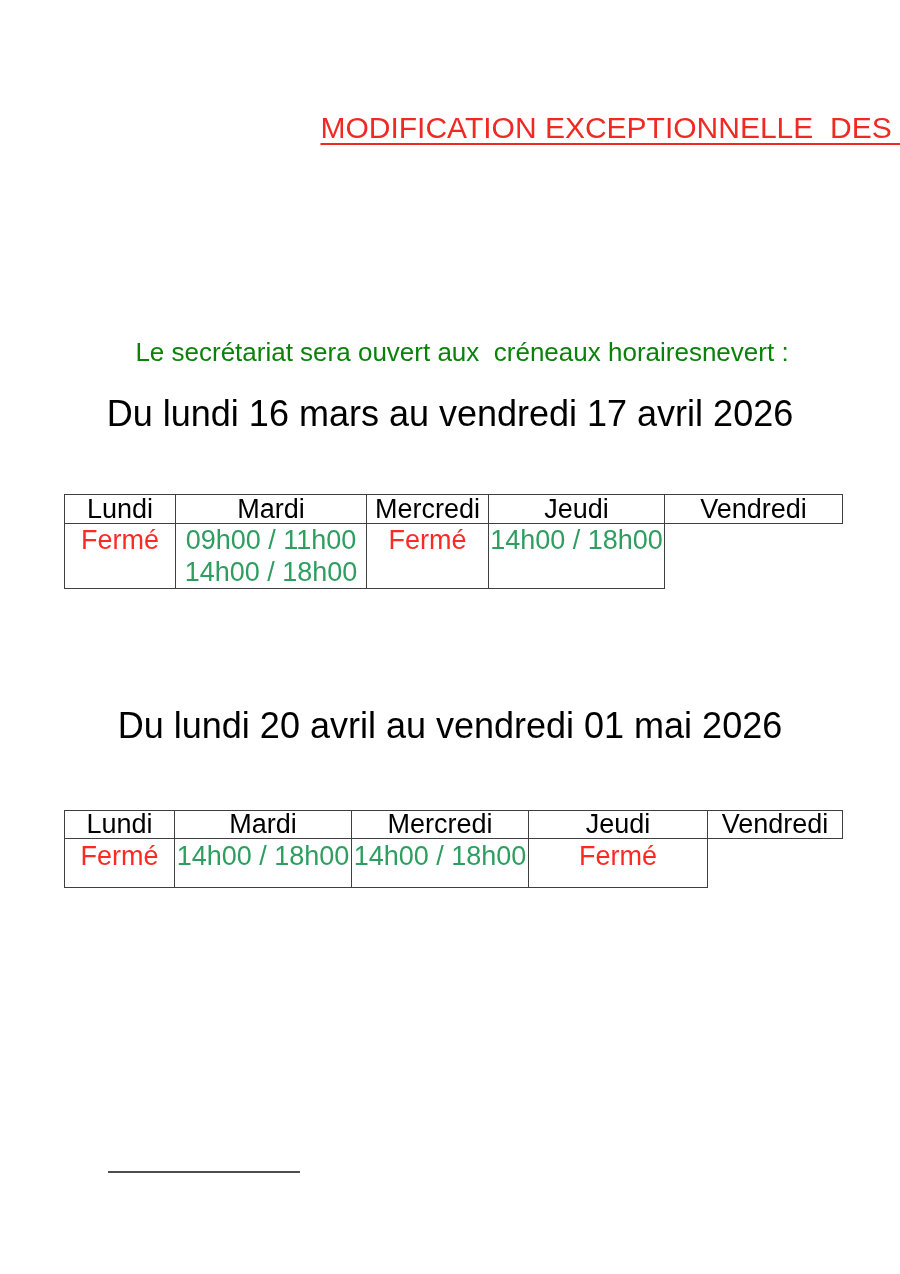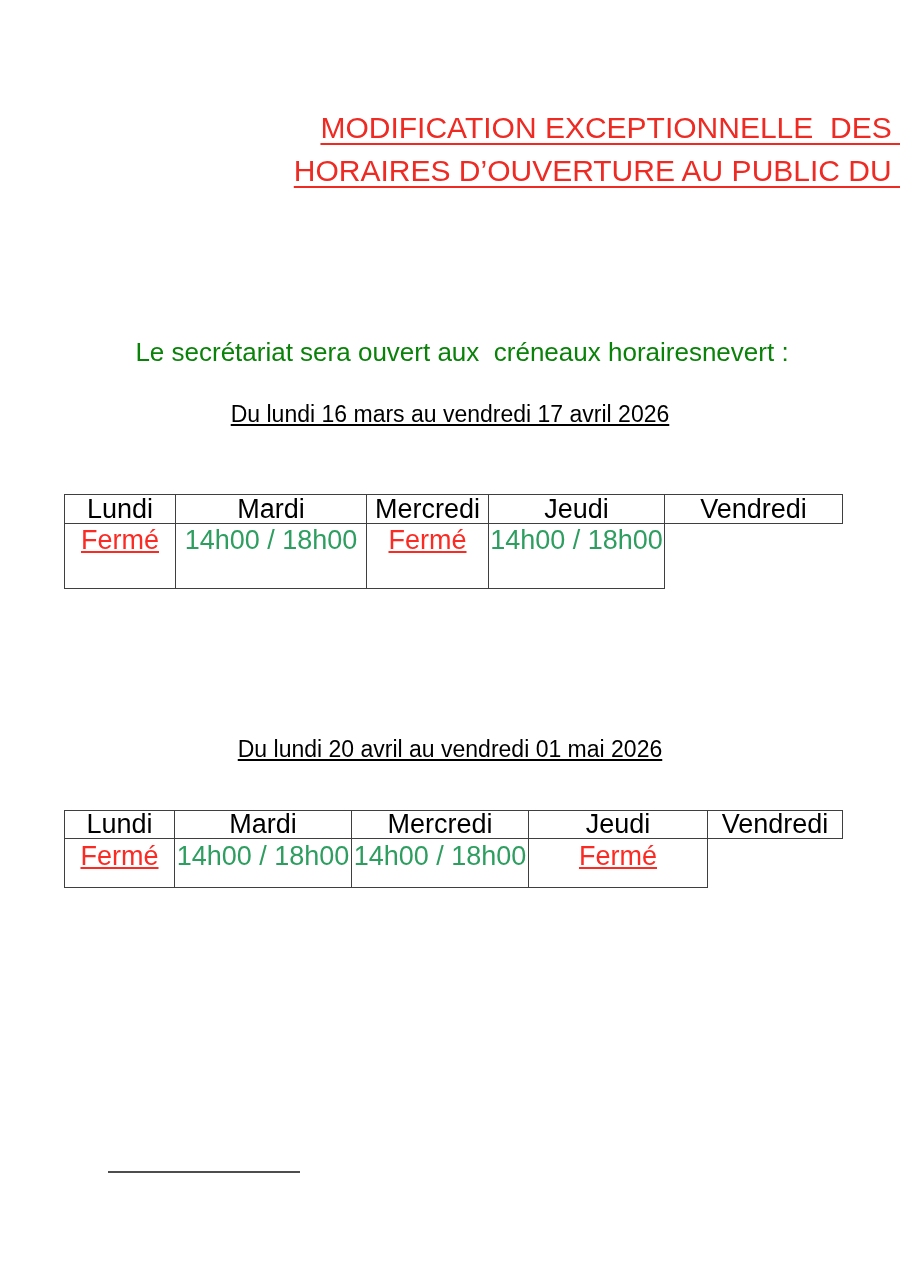--- a/index.html
+++ b/index.html
@@ -37,26 +37,25 @@
     position:absolute; top:337px; left:0; width:900px;
     text-align:center;
     font-size:26px; line-height:30px;
     color:var(--subtitle_green);
     white-space:pre;
     padding-left:24px;
   }
   .period-heading {
     position:absolute; left:0; width:900px;
     text-align:center;
-    font-size:23px; line-height:30px;
+    font-size:36px; line-height:30px;
     color:var(--text);
-    text-decoration:underline;
   }
   .heading-1 { top:399px; }
-  .heading-2 { top:734px; }
+  .heading-2 { top:711px; }
   .sched {
     position:absolute;
     display:grid;
     border-top:1px solid var(--border);
     border-left:1px solid var(--border);
     background:transparent;
   }
   .sched > div {
     border-right:1px solid var(--border);
     border-bottom:1px solid var(--border);
@@ -73,51 +72,51 @@
     left:64px; top:810px;
     grid-template-columns:110px 177px 177px 179px 135px;
     grid-template-rows:28px 49px;
   }
   .hcell { font-size:27px; color:var(--text); }
   .t1 .hcell { line-height:29px; }
   .t2 .hcell { line-height:27px; }
   .bcell { font-size:27px; }
   .t1 .bcell { line-height:32px; }
   .t2 .bcell { line-height:34px; }
-  .closed { color:var(--closed_red);text-decoration:underline; }
+  .closed { color:var(--closed_red); }
   .hours  { color:var(--hours_green); }
   .footnote-rule {
     position:absolute; left:108px; top:1171px;
     width:192px; height:2px;
     background:var(--rule);
   }
 </style>
 </head>
 <body>
 
 <div class="doc-title">
   <div class="tline"><span>MODIFICATION EXCEPTIONNELLE  DES </span></div>
-  <div class="tline"><span>HORAIRES D’OUVERTURE AU PUBLIC DU </span></div>
 </div>
 
 <div class="subtitle">Le secrétariat sera ouvert aux  créneaux horairesnevert :</div>
 
 <div class="period-heading heading-1">Du lundi 16 mars au vendredi 17 avril 2026</div>
 
 <div class="sched t1">
   <div class="hcell">Lundi</div>
   <div class="hcell">Mardi</div>
   <div class="hcell">Mercredi</div>
   <div class="hcell">Jeudi</div>
   <div class="hcell">Vendredi</div>
 
   <div class="bcell closed">
     <div>Fermé</div>
   </div>
   <div class="bcell hours">
+    <div>09h00 / 11h00</div>
     <div>14h00 / 18h00</div>
   </div>
   <div class="bcell closed">
     <div>Fermé</div>
   </div>
   <div class="bcell hours">
     <div>14h00 / 18h00</div>
   </div>
 </div>
 

